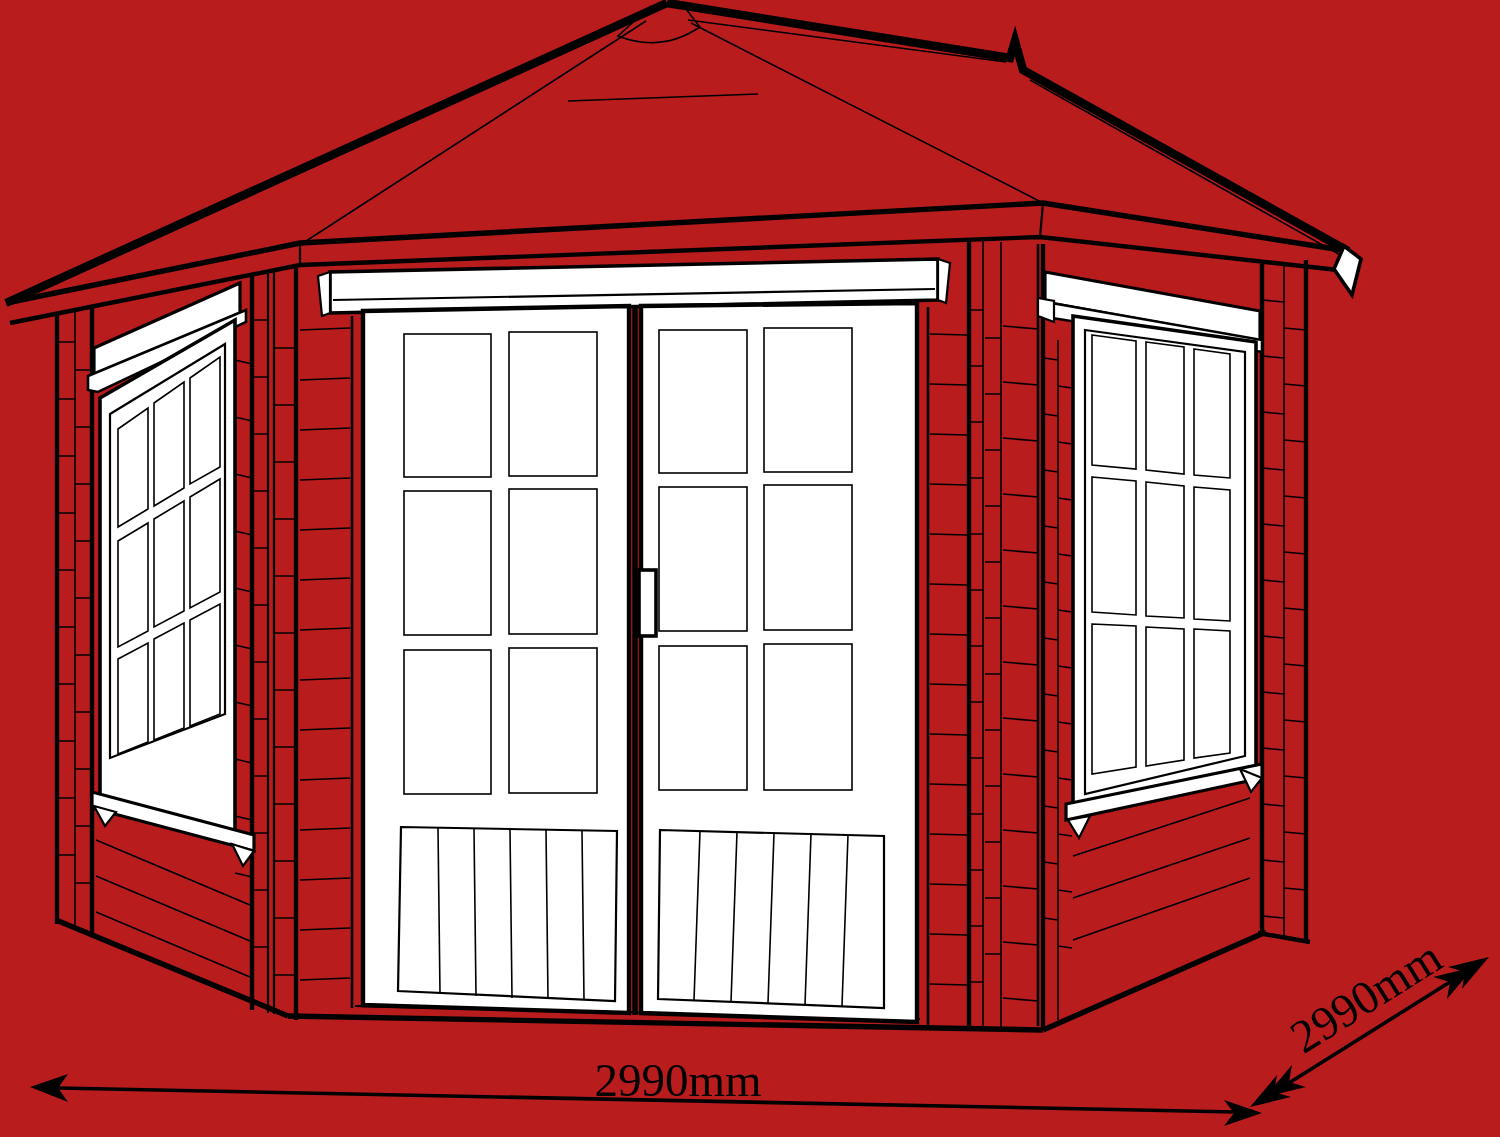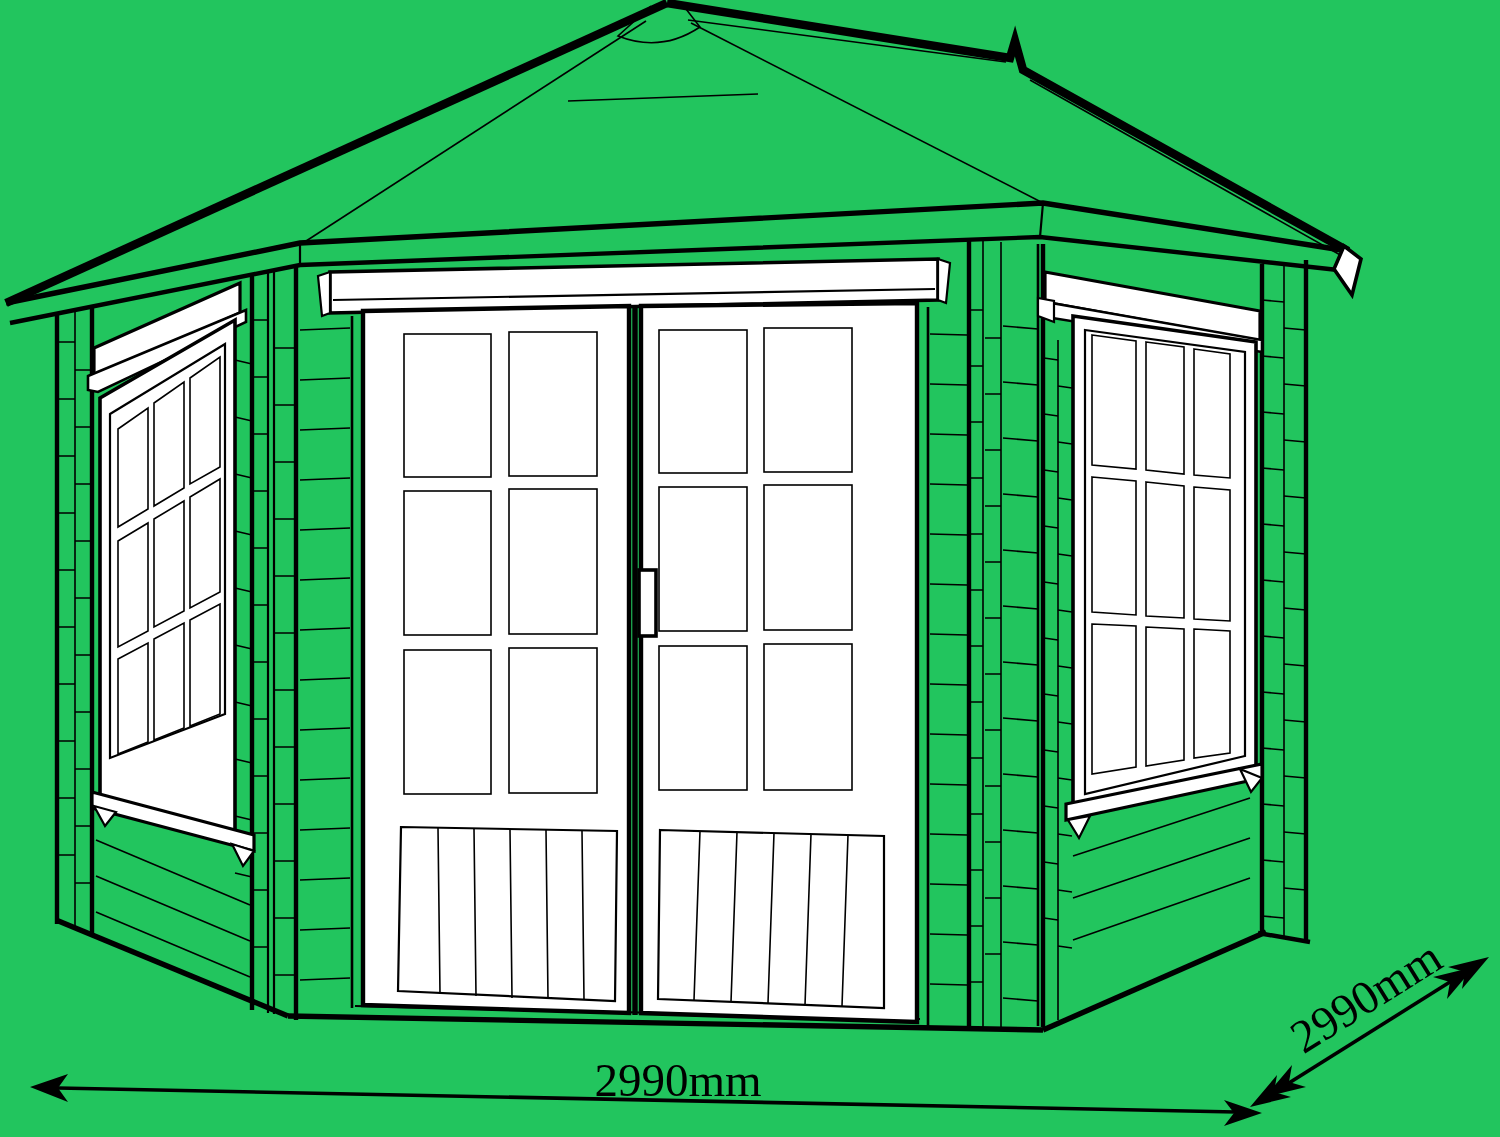--- a/index.html
+++ b/index.html
@@ -1,16 +1,16 @@
 <!DOCTYPE html>
 <html><head>
 <meta charset="utf-8">
 <style>
   html,body{margin:0;padding:0;background:#ffffff;}
-  .canvas{position:relative;width:1500px;height:1137px;background:#22c55e;overflow:hidden;
+  .canvas{position:relative;width:1500px;height:1137px;background:#b91c1c;overflow:hidden;
           font-family:"Liberation Serif","DejaVu Serif",serif;}
   svg{display:block;width:1500px;height:1137px;}
   .ln{stroke:#000;fill:none;stroke-linecap:butt;stroke-linejoin:miter;}
   .w1{stroke-width:1.6;} .w2{stroke-width:2.2;} .w25{stroke-width:2.6;}
   .w3{stroke-width:3.2;} .w35{stroke-width:3.6;} .w4{stroke-width:4.4;}
   .w5{stroke-width:5.4;} .w6{stroke-width:8.5;}
   .panel{fill:#ffffff;stroke:#000;}
   .dimtext{font-size:47px;fill:#000;font-family:"Liberation Serif","DejaVu Serif",serif;}
   .head{fill:#000;stroke:none;}
 </style>

